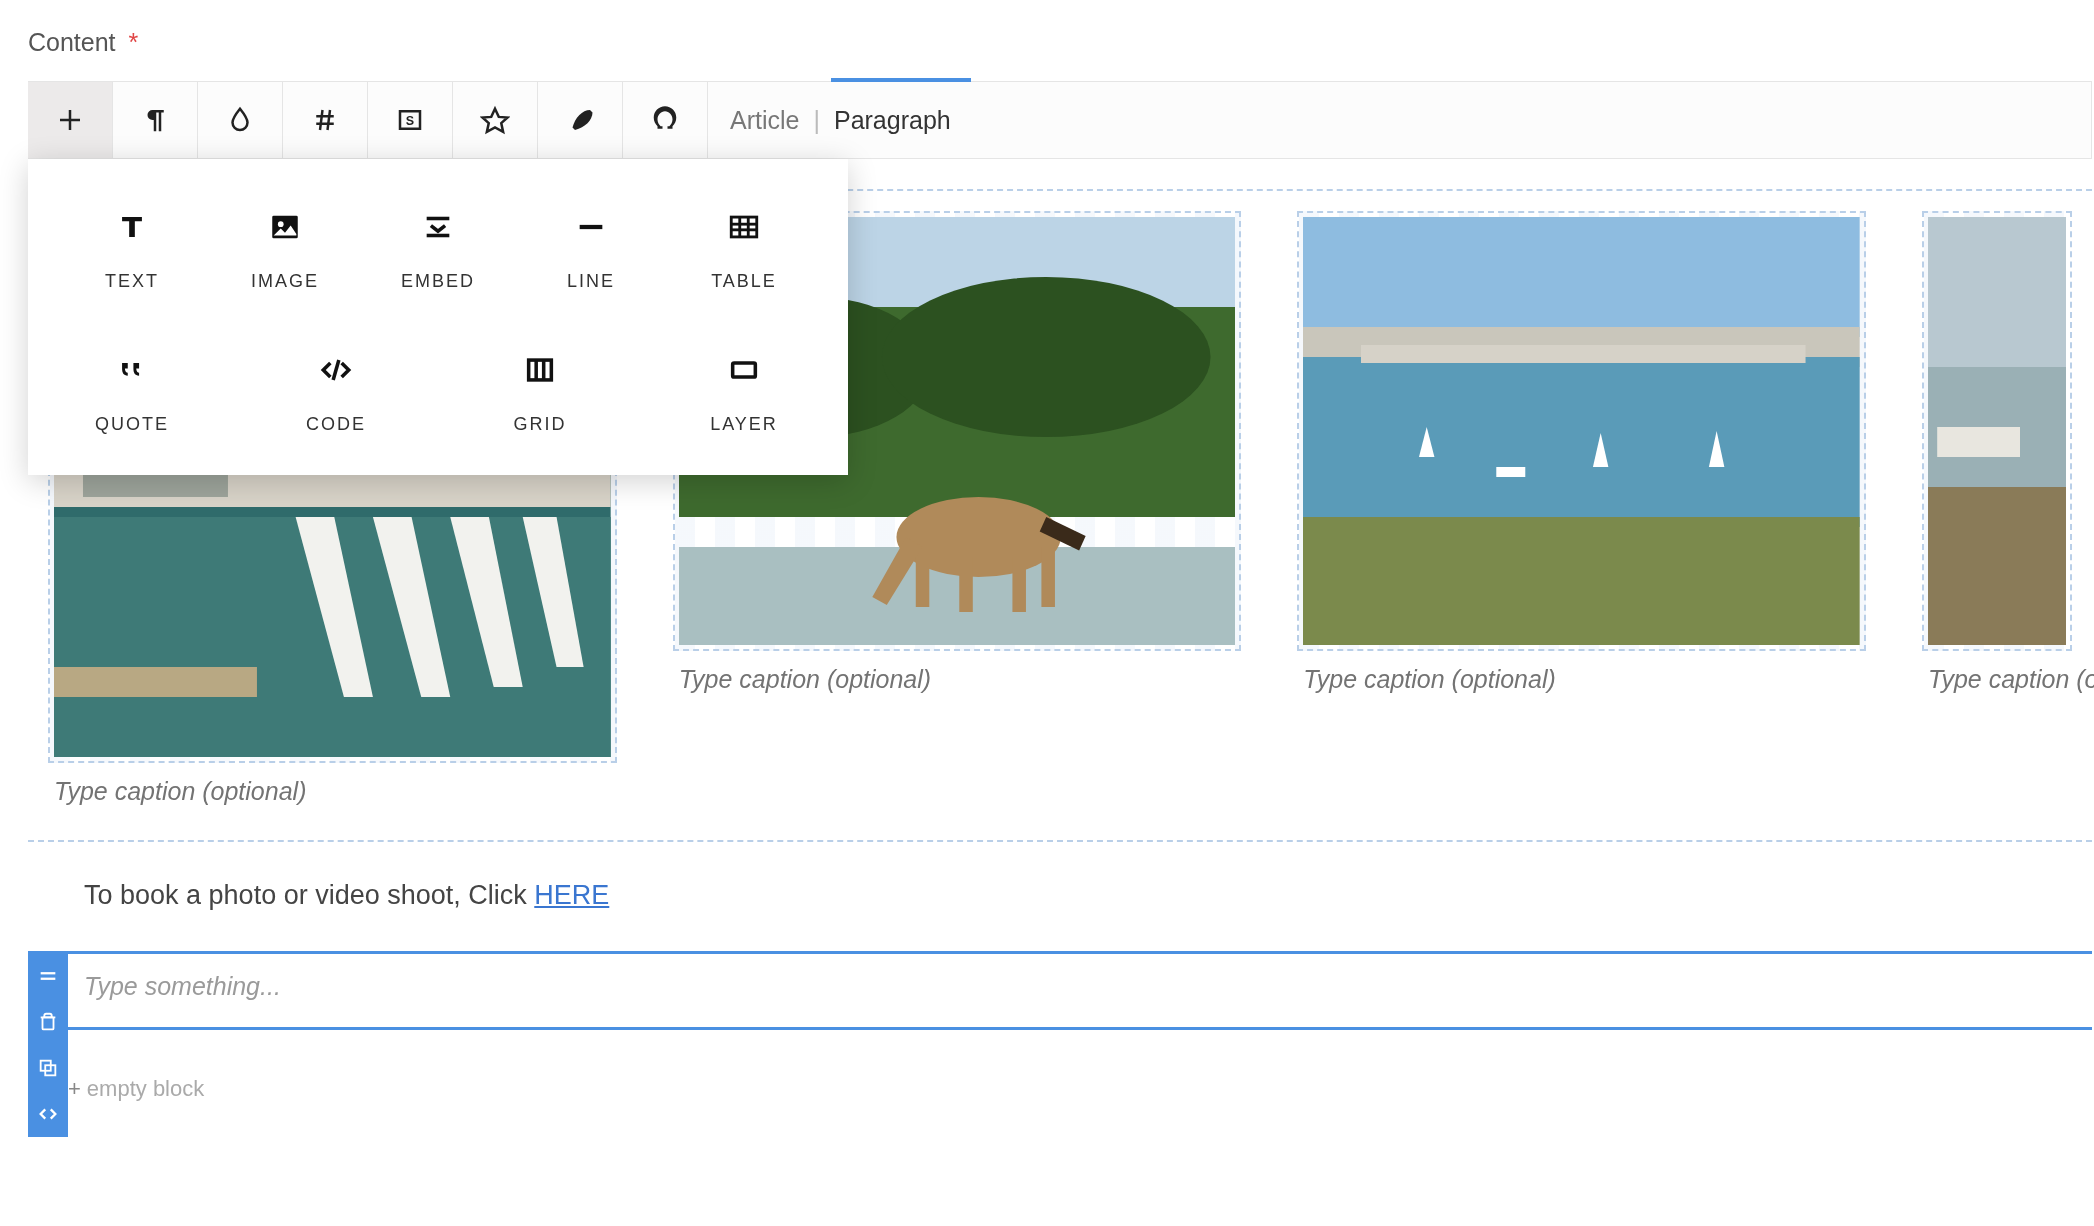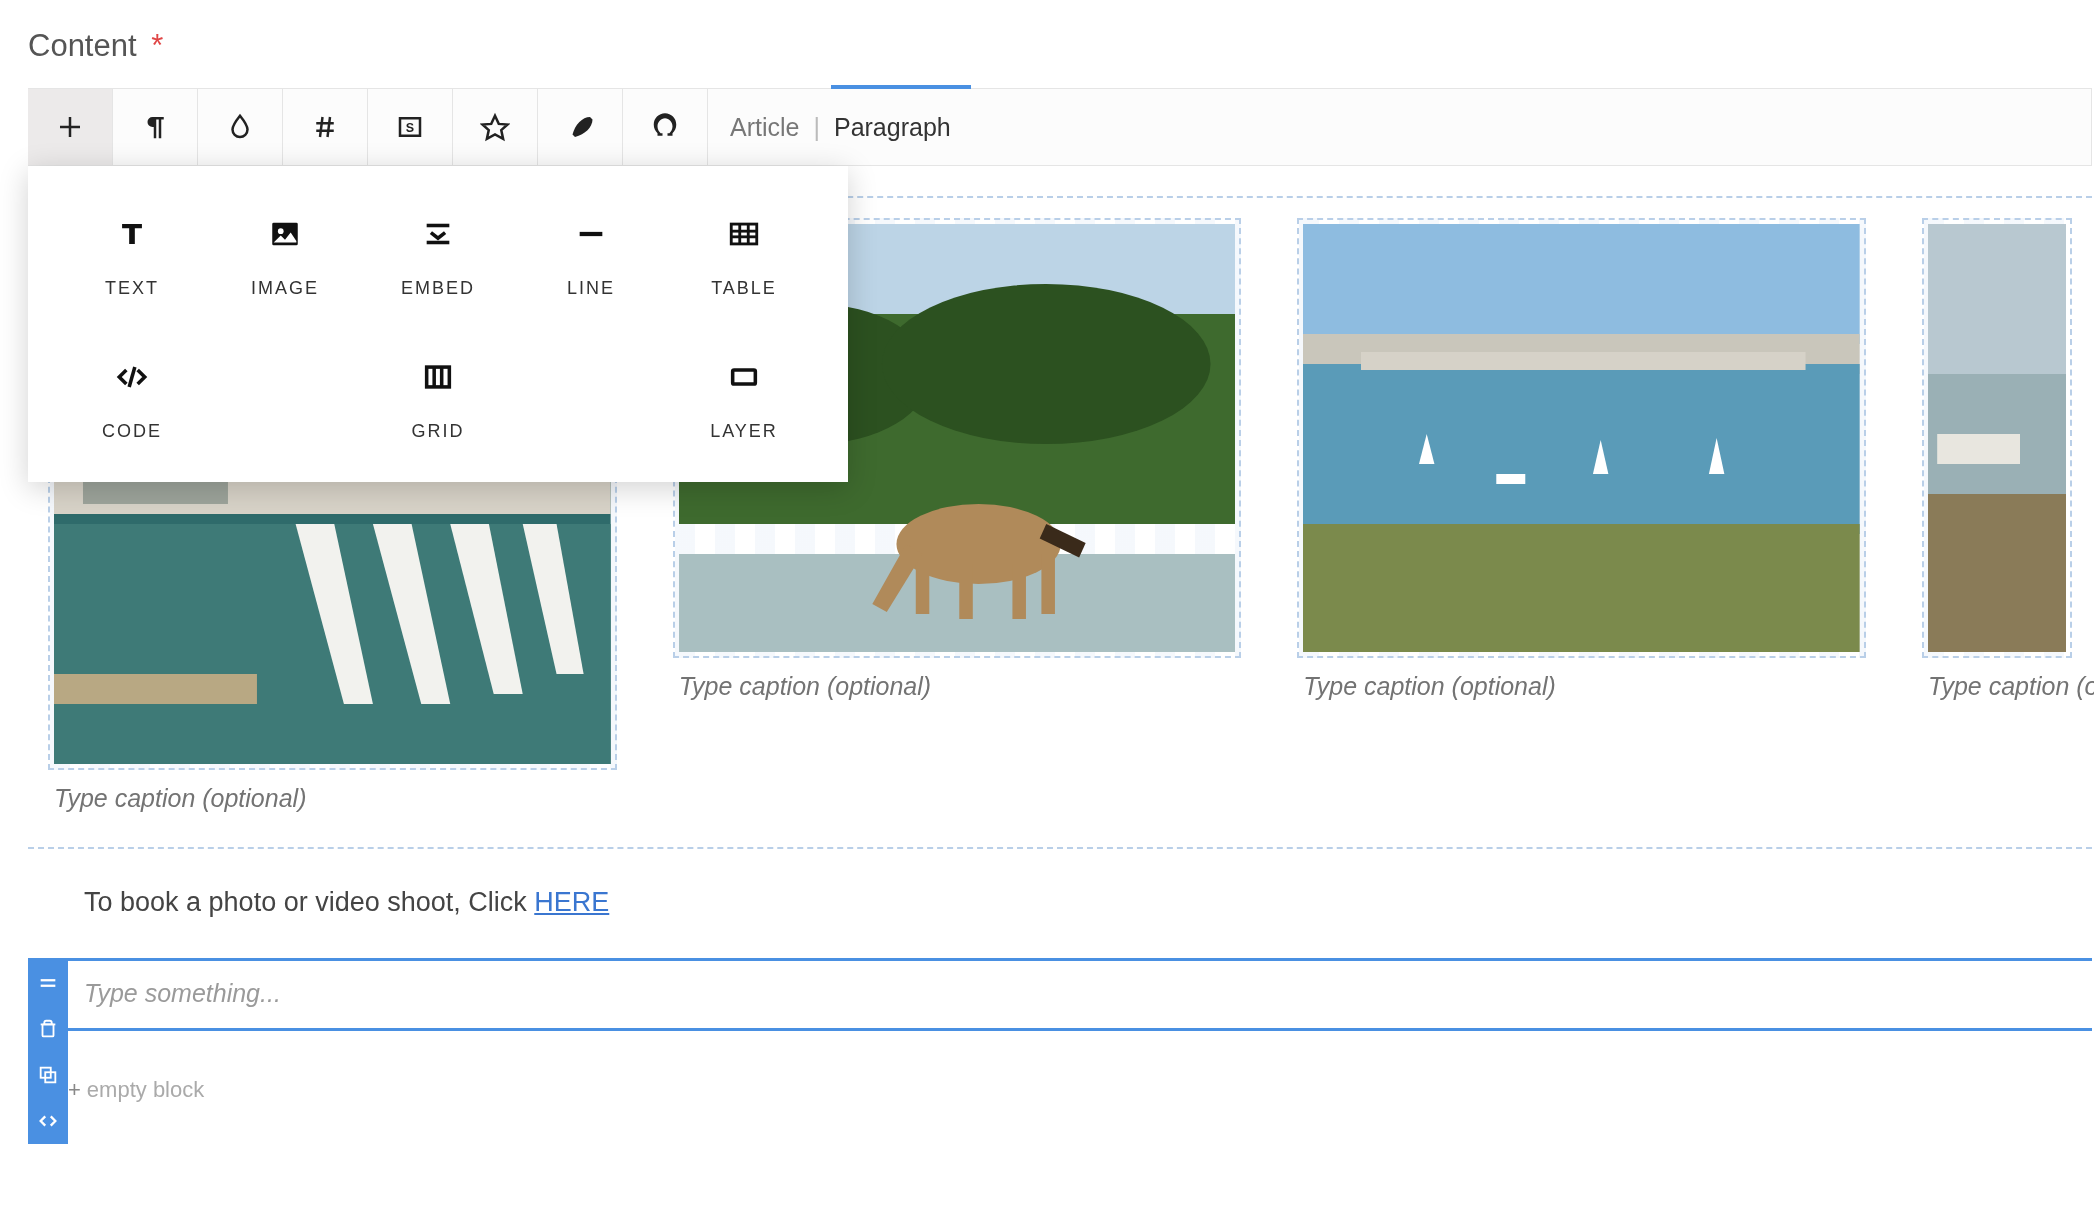--- a/index.html
+++ b/index.html
@@ -6,21 +6,21 @@
   body {
     margin: 0;
     padding: 0;
     font-family: -apple-system, BlinkMacSystemFont, "Segoe UI", Arial, sans-serif;
     background: #fff;
     color: #333;
     overflow: hidden;
   }
   .app { width: 2094px; height: 1226px; position: relative; padding: 28px 0 0 28px; }
 
-  .field-label { font-size: 31px; color: #555; margin-bottom: 24px; }
+  .field-label { font-size: 25px; color: #555; margin-bottom: 24px; }
   .field-label .req { color: #e04646; margin-left: 6px; }
 
   .editor-shell { position: relative; }
 
   .toolbar {
     display: flex;
     align-items: stretch;
     height: 78px;
     background: #fcfcfc;
     border: 1px solid #e5e5e5;
@@ -134,21 +134,21 @@
   }
   .para a { color: #3a76d0; text-decoration: underline; }
 
   .active-block {
     position: relative;
     margin-top: 40px;
     width: 2064px;
     border-top: 3px solid #4a90e2;
     border-bottom: 3px solid #4a90e2;
     min-height: 72px;
-    padding: 18px 0 20px 56px;
+    padding: 18px 0 26px 56px;
   }
   .active-block .ph {
     font-style: italic;
     color: #9a9a9a;
     font-size: 25px;
   }
   .side-tools {
     position: absolute;
     left: 0;
     top: -1px;
@@ -284,20 +284,28 @@
                 <line x1="3" y1="10" x2="21" y2="10"></line>
                 <line x1="3" y1="14" x2="21" y2="14"></line>
                 <line x1="9" y1="5" x2="9" y2="19"></line>
                 <line x1="15" y1="5" x2="15" y2="19"></line>
               </svg>
             </div>
           <div class="pi-label">TABLE</div>
         </div>
       </div>
       <div class="pop-row">
+        <div class="pop-item">
+          <div class="pi-icon">
+              <svg viewBox="0 0 24 24" fill="currentColor">
+                <path d="M5 7h4v4H7c0 2 1 3 2 3v2c-3 0-4-2-4-5V7zm8 0h4v4h-2c0 2 1 3 2 3v2c-3 0-4-2-4-5V7z"></path>
+              </svg>
+            </div>
+          <div class="pi-label">QUOTE</div>
+        </div>
         <div class="pop-item">
           <div class="pi-icon">
               <svg viewBox="0 0 24 24" fill="none" stroke="currentColor" stroke-width="2.5">
                 <polyline points="8 7 3 12 8 17"></polyline>
                 <polyline points="16 7 21 12 16 17"></polyline>
                 <line x1="14" y1="5" x2="10" y2="19"></line>
               </svg>
             </div>
           <div class="pi-label">CODE</div>
         </div>

